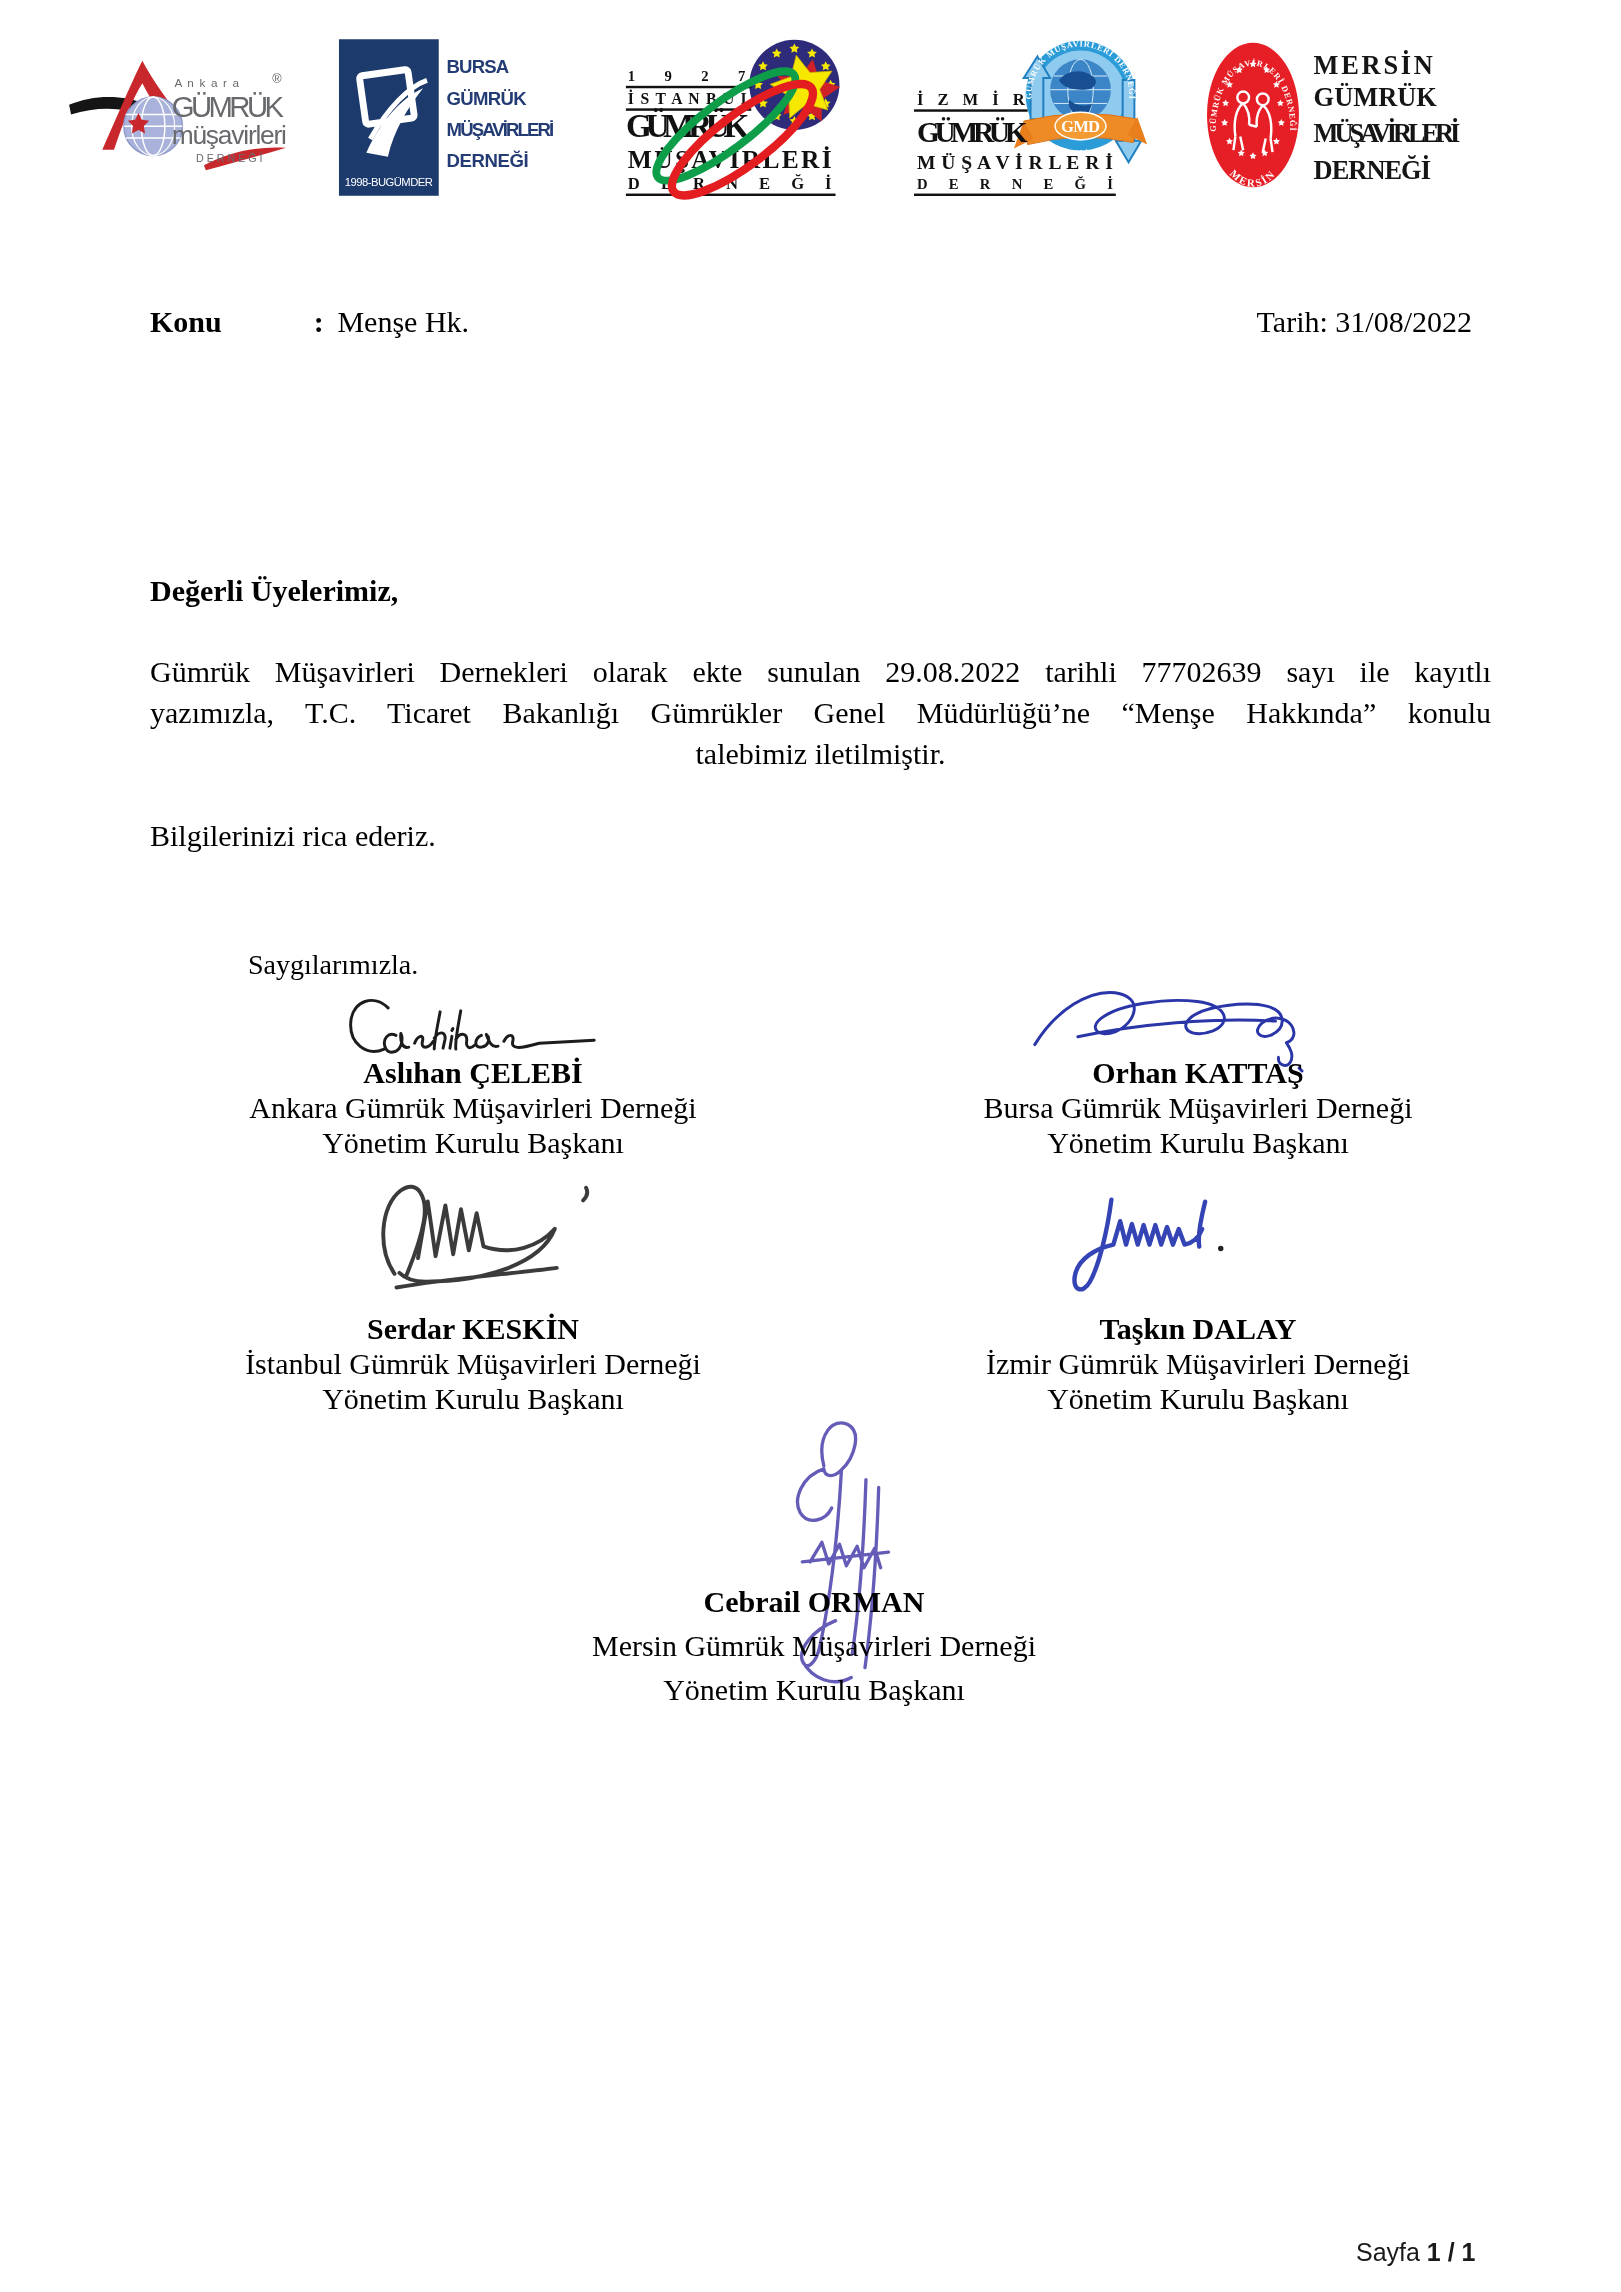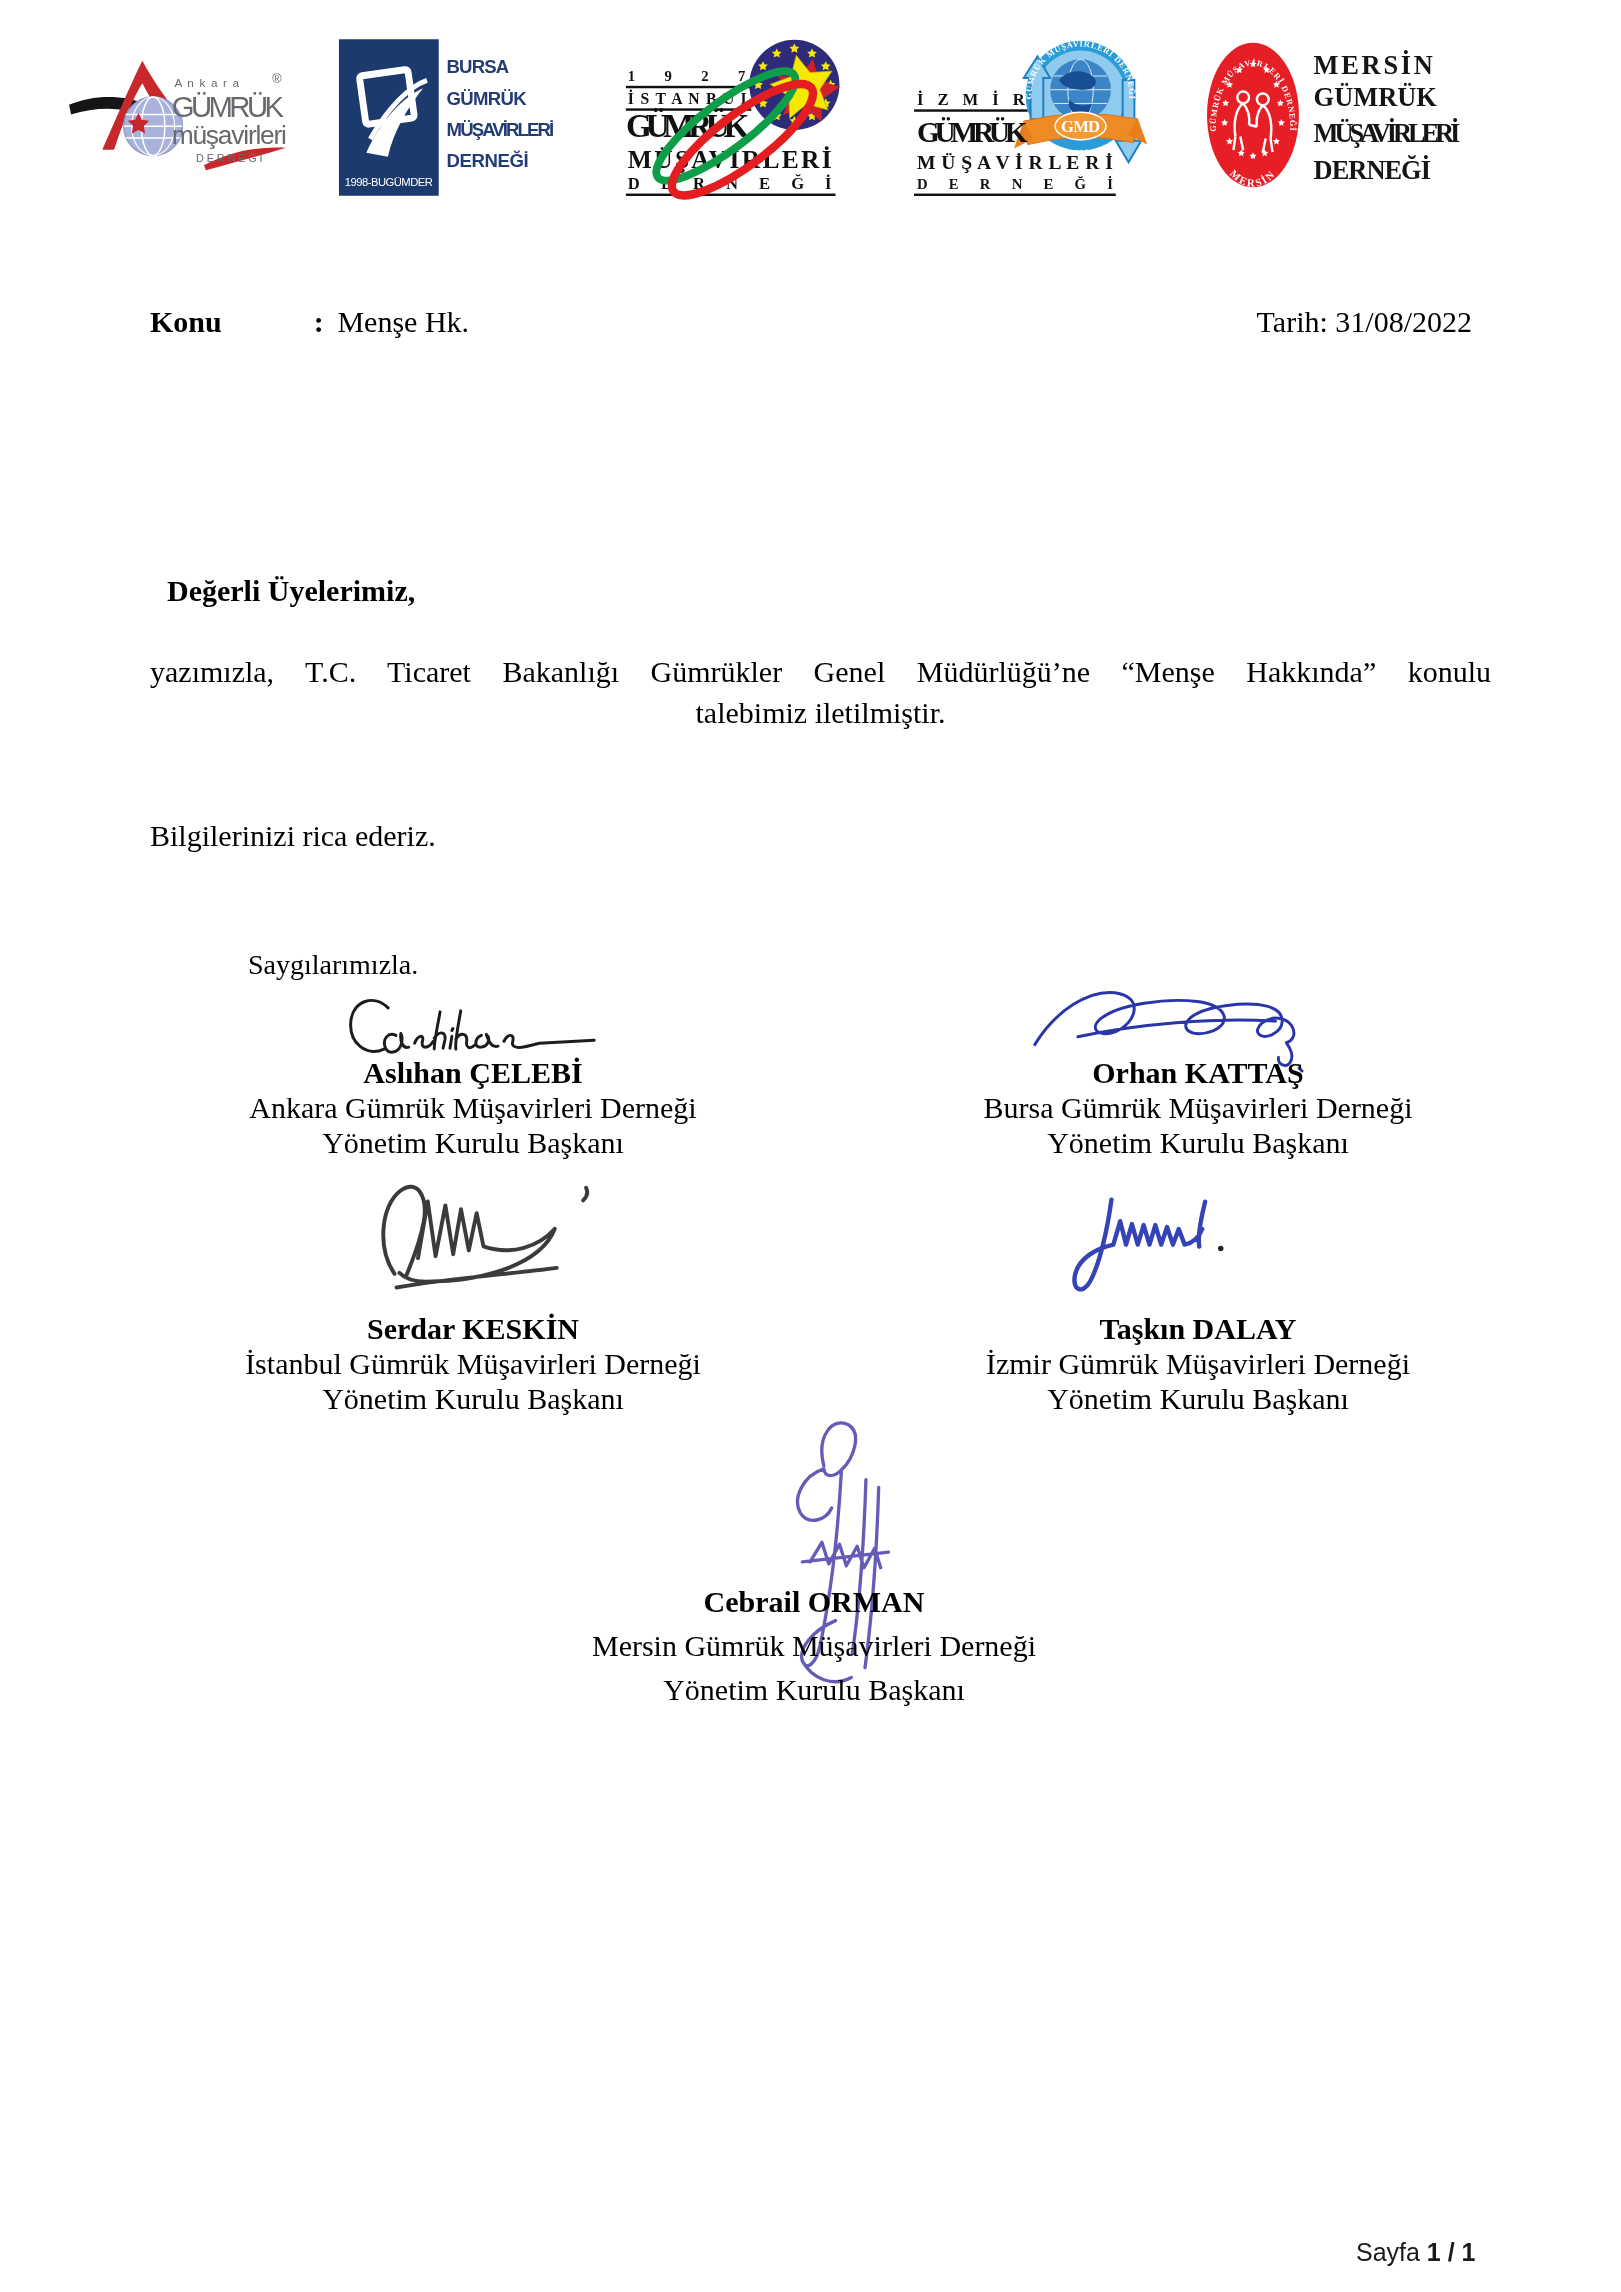--- a/index.html
+++ b/index.html
@@ -17,21 +17,21 @@
   #logo-mersin{left:1198px;top:27.4px;width:284px;height:176px;}
 
   
   #konu-row{left:150px;top:305px;font-size:30px;display:flex;align-items:flex-end;}
   #konu-row .lbl{font-weight:700;}
   #konu-row .colon{margin-left:92px;font-weight:700;}
   #konu-row .val{margin-left:13.7px;}
   #tarih{left:1078px;top:305px;width:394px;font-size:30px;text-align:right;}
 
   
-  #salutation{left:150px;top:574px;font-size:30px;font-weight:700;margin-left:17px;}
+  #salutation{left:150px;top:574px;font-size:30px;font-weight:700;}
   #paragraph{left:150px;top:651px;width:1341px;font-size:30px;line-height:41px;}
   #paragraph .jline{text-align:justify;text-align-last:justify;}
   #paragraph .lline{text-align:center;}
   #closing{left:150px;top:819px;font-size:30px;}
   #regards{left:248px;top:949px;font-size:28px;}
 
   
   .sigblock{position:absolute;width:588px;text-align:center;font-size:30px;line-height:35px;}
   .sigblock .sig-name{font-weight:700;}
   #sigblock-1{left:179px;top:1055px;}
@@ -194,20 +194,21 @@
 
   <div id="konu-row" class="abs">
     <span class="lbl">Konu</span>
     <span class="colon">:</span>
     <span class="val">Menşe Hk.</span>
   </div>
   <div id="tarih" class="abs">Tarih: 31/08/2022</div>
 
   <div id="salutation" class="abs">Değerli Üyelerimiz,</div>
   <div id="paragraph" class="abs">
+    <div class="jline">Gümrük Müşavirleri Dernekleri olarak ekte sunulan 29.08.2022 tarihli 77702639 sayı ile kayıtlı</div>
     <div class="jline">yazımızla, T.C. Ticaret Bakanlığı Gümrükler Genel Müdürlüğü’ne “Menşe Hakkında” konulu</div>
     <div class="lline">talebimiz iletilmiştir.</div>
   </div>
   <div id="closing" class="abs">Bilgilerinizi rica ederiz.</div>
   <div id="regards" class="abs">Saygılarımızla.</div>
 
   <svg id="sig-svg-1" class="abs" viewBox="0 0 270 75">
     <path class="sigpath" stroke="#1c1c1c" stroke-width="3" d="M48,16 C34,2 12,8 10,30 C8,52 26,66 44,58 M56,44 C48,40 42,48 45,56 C48,64 58,62 61,54 C63,48 62,44 61,42 C60,50 63,58 69,56 M75,52 C78,44 85,42 83,50 C81,58 89,58 94,50 M101,20 C98,36 95,50 95,58 M95,47 C100,39 107,40 106,48 L104,57 M113,45 L111,57 M114,37 L113,39 M122,19 C119,36 116,50 117,58 M117,48 C122,40 129,42 128,50 C127,56 131,59 136,54 M143,44 C136,47 135,57 143,56 C150,55 153,47 148,43 C151,51 154,57 160,55 M166,50 C170,42 177,42 175,50 C173,58 181,58 202,52 L258,49"></path>
   </svg>
 

